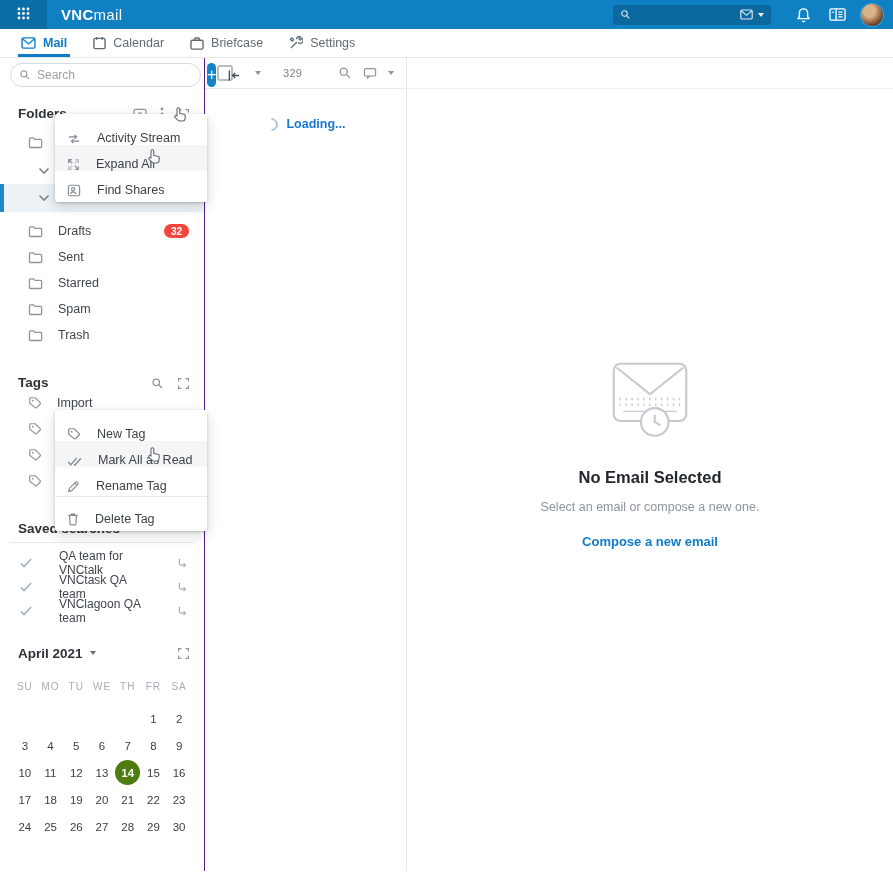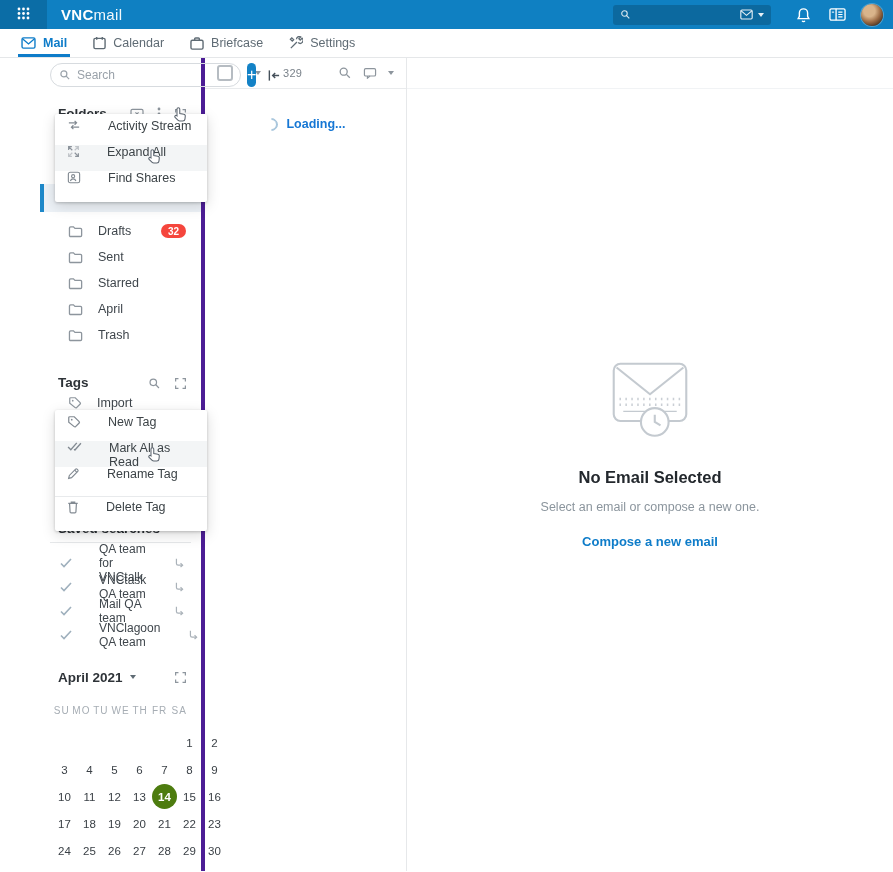--- a/index.html
+++ b/index.html
@@ -23,21 +23,21 @@
   
   .tabbar { display:flex; align-items:center; height:29px; border-bottom:1px solid #e5e7e9; padding-left:8px; }
   .tab { display:flex; align-items:center; gap:7px; padding:0 13px; height:100%; font-size:12.5px; color:#5f6b74; position:relative; cursor:pointer; }
   .tab.active { color:#0e7cc9; font-weight:700; }
   .tab.active::after { content:""; position:absolute; left:10px; right:10px; bottom:0; height:3px; background:#0e7cc9; }
 
   
   .main { display:flex; height:813px; position:relative; }
 
   
-  .sidebar { width:205px; min-width:205px; border-right:4px solid #4c1d95; position:relative;padding-left:40px; }
+  .sidebar { width:205px; min-width:205px; border-right:1px solid #4c1d95; position:relative; }
   .sb-search-row { display:flex; align-items:center; padding:5px 8px 4px 10px; gap:6px; }
   .sb-search { flex:1; height:24px; border:1px solid #d7dbdf; border-radius:12px; display:flex; align-items:center; padding:0 8px; gap:6px; color:#9aa2aa; }
   .sb-search input { flex:1; min-width:0; border:none; outline:none; font-size:12px; color:#555; background:transparent; }
   .sb-search input::placeholder { color:#9aa2aa; }
   .add-btn { width:27px; height:24px; background:#1482c6; border:none; border-radius:5px; color:#fff; font-size:16px; line-height:22px; cursor:pointer; }
   .collapse-btn { color:#45505a; display:flex; align-items:center; margin-left:5px; cursor:pointer; }
 
   .section-head { display:flex; align-items:flex-end; height:26px; padding:0 14px 0 18px; margin-top:4px; }
   .section-title { font-weight:700; font-size:13.5px; color:#2e3338; }
   .head-icons { margin-left:auto; display:flex; gap:13px; color:#8d959d; align-items:center; }
@@ -67,21 +67,21 @@
   .cal-grid { display:grid; grid-template-columns:repeat(7,1fr); padding:0 12px; margin-top:16px; }
   .cal-grid.dates { margin-top:0; }
   .wd { text-align:center; font-size:10px; letter-spacing:1px; color:#a6adb4; height:16px; }
   .dc { height:27px; display:flex; align-items:center; justify-content:center; font-size:11.5px; color:#3a4046; cursor:pointer; }
   .dc span { width:25px; height:25px; display:flex; align-items:center; justify-content:center; border-radius:50%; }
   .dc.sel span { background:#4d7c0f; color:#fff; font-weight:600; }
 
   
   .menu { position:absolute; left:55px; width:152px; background:#fff; border-radius:2px; z-index:30; padding:5px 0;
     box-shadow:0 1px 3px rgba(0,0,0,.2), 0 4px 14px rgba(0,0,0,.15); }
-  .menu-item { display:flex; align-items:flex-start; gap:27px; height:26px; padding:0 12px; font-size:12.5px; color:#3c4347; cursor:pointer; }
+  .menu-item { display:flex; align-items:flex-end; gap:16px; height:26px; padding:0 12px; font-size:12.5px; color:#3c4347; cursor:pointer; }
   .menu-item .mic { color:#828a92; display:flex; }
   .menu-item.hl { background:#f3f5f6; }
   .menu-div { border-top:1px solid #e8eaec; margin:3px 0; }
   .menu1 { top:56px; }
   .menu2 { top:352px; }
 
   .hand { position:absolute; z-index:40; pointer-events:none; }
 
   
   .listpane { width:202px; min-width:202px; border-right:1px solid #e6e8ea; }
@@ -293,21 +293,21 @@
             </svg>
           </span>
         <span>Starred</span>
       </div>
       <div class="f-row">
         <span class="fic">
             <svg width="15" height="13" viewBox="0 0 16 14" fill="none" stroke="currentColor" stroke-width="1.4">
               <path d="M1.5 3.2c0-.7.5-1.2 1.2-1.2h3.1l1.6 1.6h6c.7 0 1.2.5 1.2 1.2v6.4c0 .7-.5 1.2-1.2 1.2H2.7c-.7 0-1.2-.5-1.2-1.2V3.2z"></path>
             </svg>
           </span>
-        <span>April</span>
+        <span>Spam</span>
       </div>
       <div class="f-row">
         <span class="fic">
             <svg width="15" height="13" viewBox="0 0 16 14" fill="none" stroke="currentColor" stroke-width="1.4">
               <path d="M1.5 3.2c0-.7.5-1.2 1.2-1.2h3.1l1.6 1.6h6c.7 0 1.2.5 1.2 1.2v6.4c0 .7-.5 1.2-1.2 1.2H2.7c-.7 0-1.2-.5-1.2-1.2V3.2z"></path>
             </svg>
           </span>
         <span>Trash</span>
       </div>
     </div>
@@ -385,34 +385,20 @@
           </svg>
         </span>
     </div>
     <div class="saved-row">
       <span class="chk">
           <svg width="12" height="10" viewBox="0 0 12 10" fill="none" stroke="currentColor" stroke-width="1.6">
             <path d="m1 5.5 3 3L11 1"></path>
           </svg>
         </span>
       <span>VNCtask QA team</span>
-      <span class="sub">
-          <svg width="12" height="12" viewBox="0 0 14 14" fill="none" stroke="currentColor" stroke-width="1.4">
-            <path d="M4 2v5.5a2 2 0 0 0 2 2h5"></path>
-            <path d="m8.8 7.3 2.4 2.2-2.4 2.2"></path>
-          </svg>
-        </span>
-    </div>
-    <div class="saved-row">
-      <span class="chk">
-          <svg width="12" height="10" viewBox="0 0 12 10" fill="none" stroke="currentColor" stroke-width="1.6">
-            <path d="m1 5.5 3 3L11 1"></path>
-          </svg>
-        </span>
-      <span>Mail QA team</span>
       <span class="sub">
           <svg width="12" height="12" viewBox="0 0 14 14" fill="none" stroke="currentColor" stroke-width="1.4">
             <path d="M4 2v5.5a2 2 0 0 0 2 2h5"></path>
             <path d="m8.8 7.3 2.4 2.2-2.4 2.2"></path>
           </svg>
         </span>
     </div>
     <div class="saved-row">
       <span class="chk">
           <svg width="12" height="10" viewBox="0 0 12 10" fill="none" stroke="currentColor" stroke-width="1.6">

